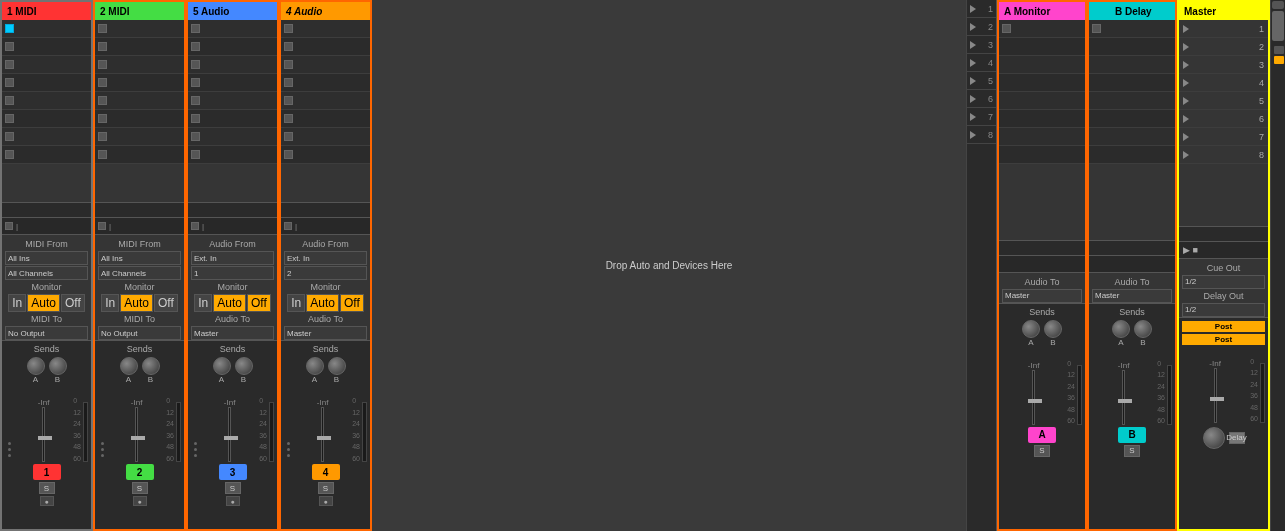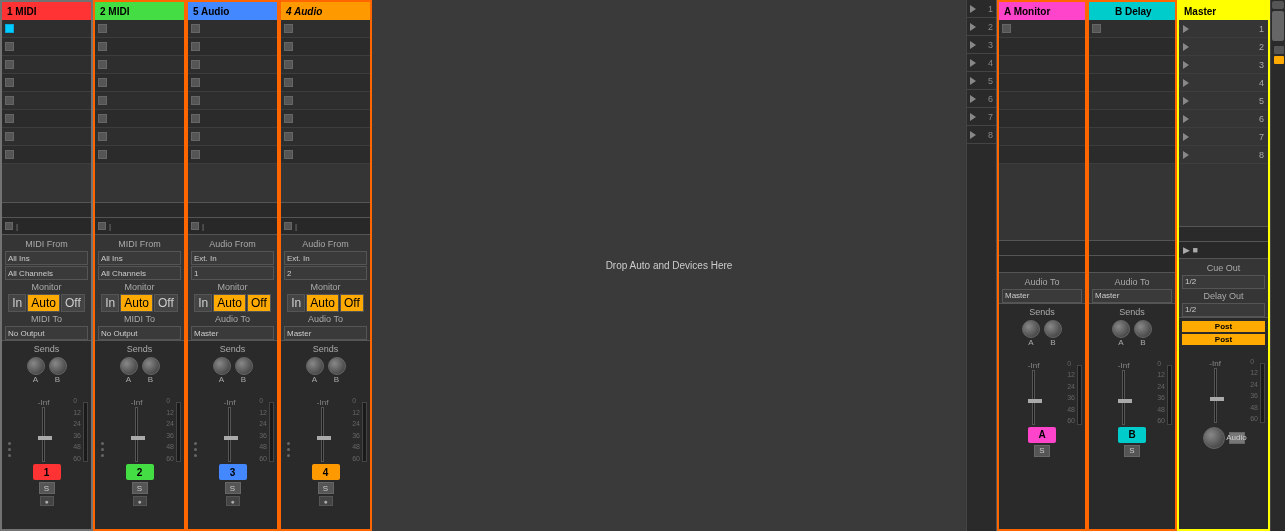--- a/index.html
+++ b/index.html
@@ -889,21 +889,21 @@
             <span>36</span>
             <span>48</span>
             <span>60</span>
           </div>
           <div style="width:5px;background:#1a1a1a;border:1px solid #444;height:60px;"></div>
         </div>
 
         <div style="display:flex;align-items:center;gap:4px;margin-top:4px;">
           <div class="knob" style="width:22px;height:22px;"></div>
           <div style="display:flex;flex-direction:column;gap:2px;">
-            <button class="s-btn" style="background:#777;">Audio</button>
+            <button class="s-btn" style="background:#777;">Delay</button>
           </div>
         </div>
       </div>
     </div>
 
     <div class="tc-scrollbar">
       <div style="height:8px;background:#555;width:12px;margin:1px auto;border-radius:2px;"></div>
       <div style="height:30px;background:#666;width:12px;margin:2px auto;border-radius:2px;"></div>
       <div style="flex:1;"></div>
       <div style="display:flex;flex-direction:column;gap:2px;padding:3px;margin-top:auto;">

